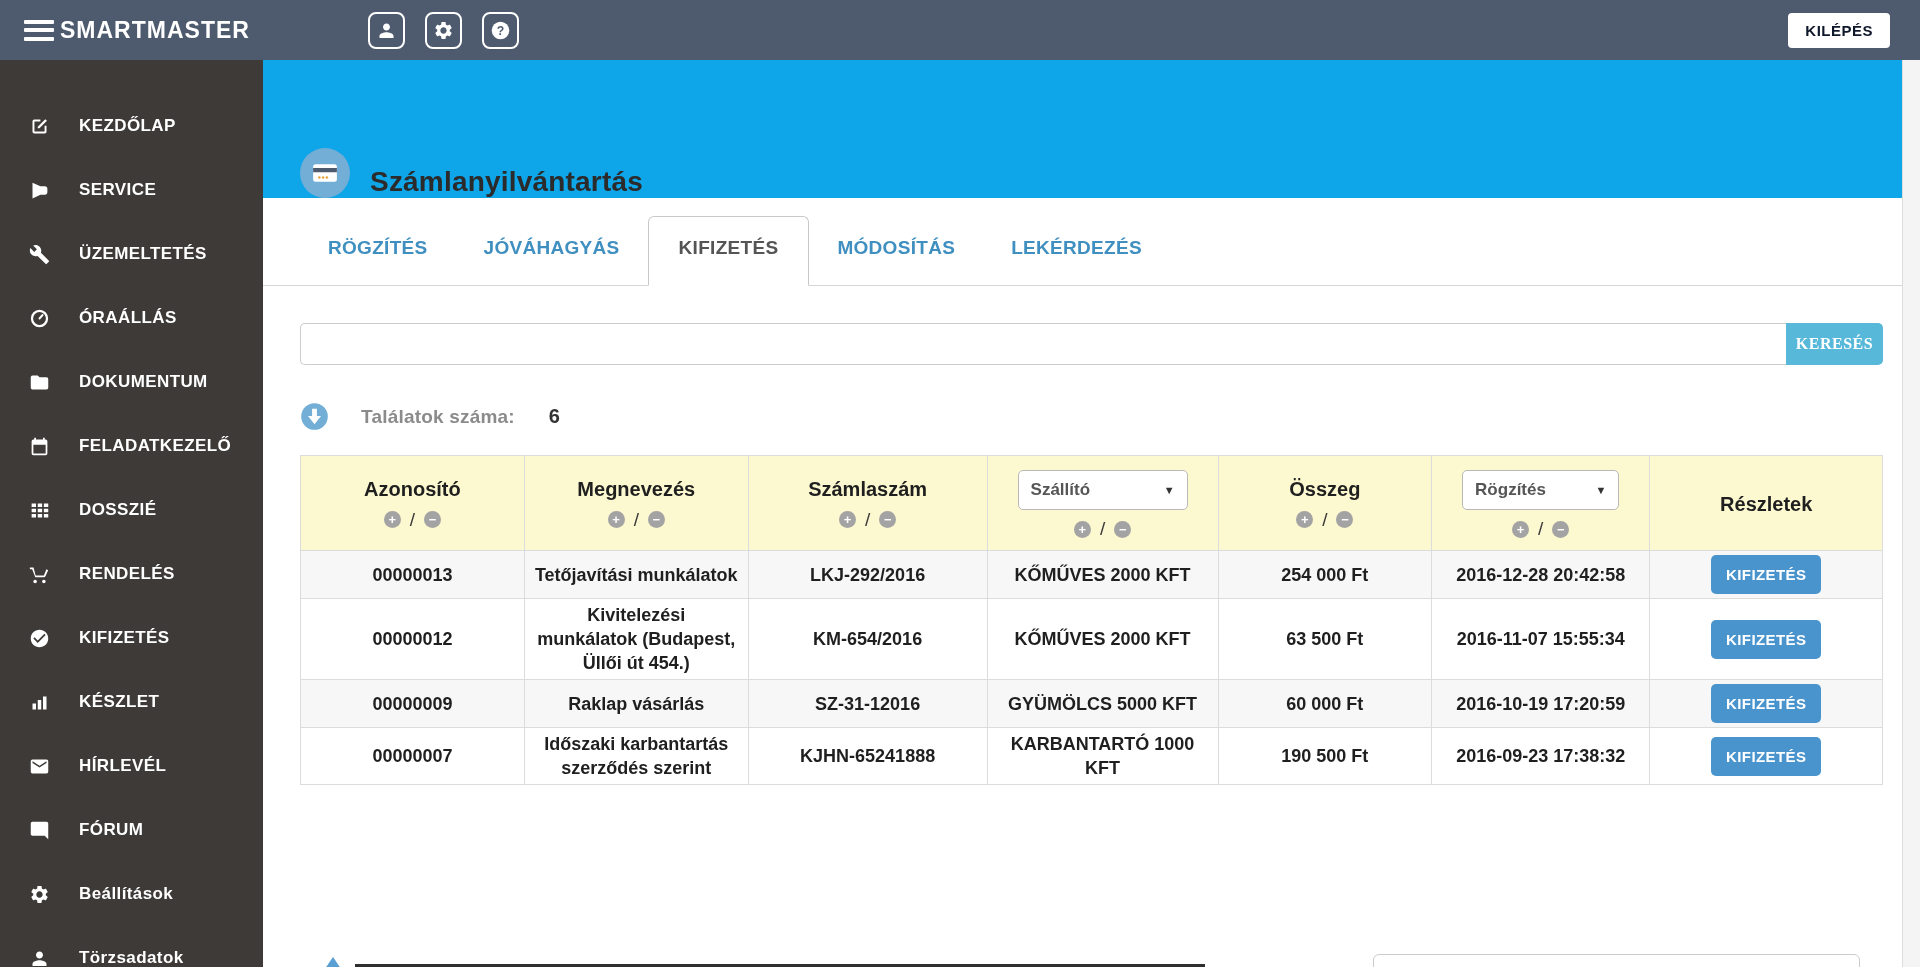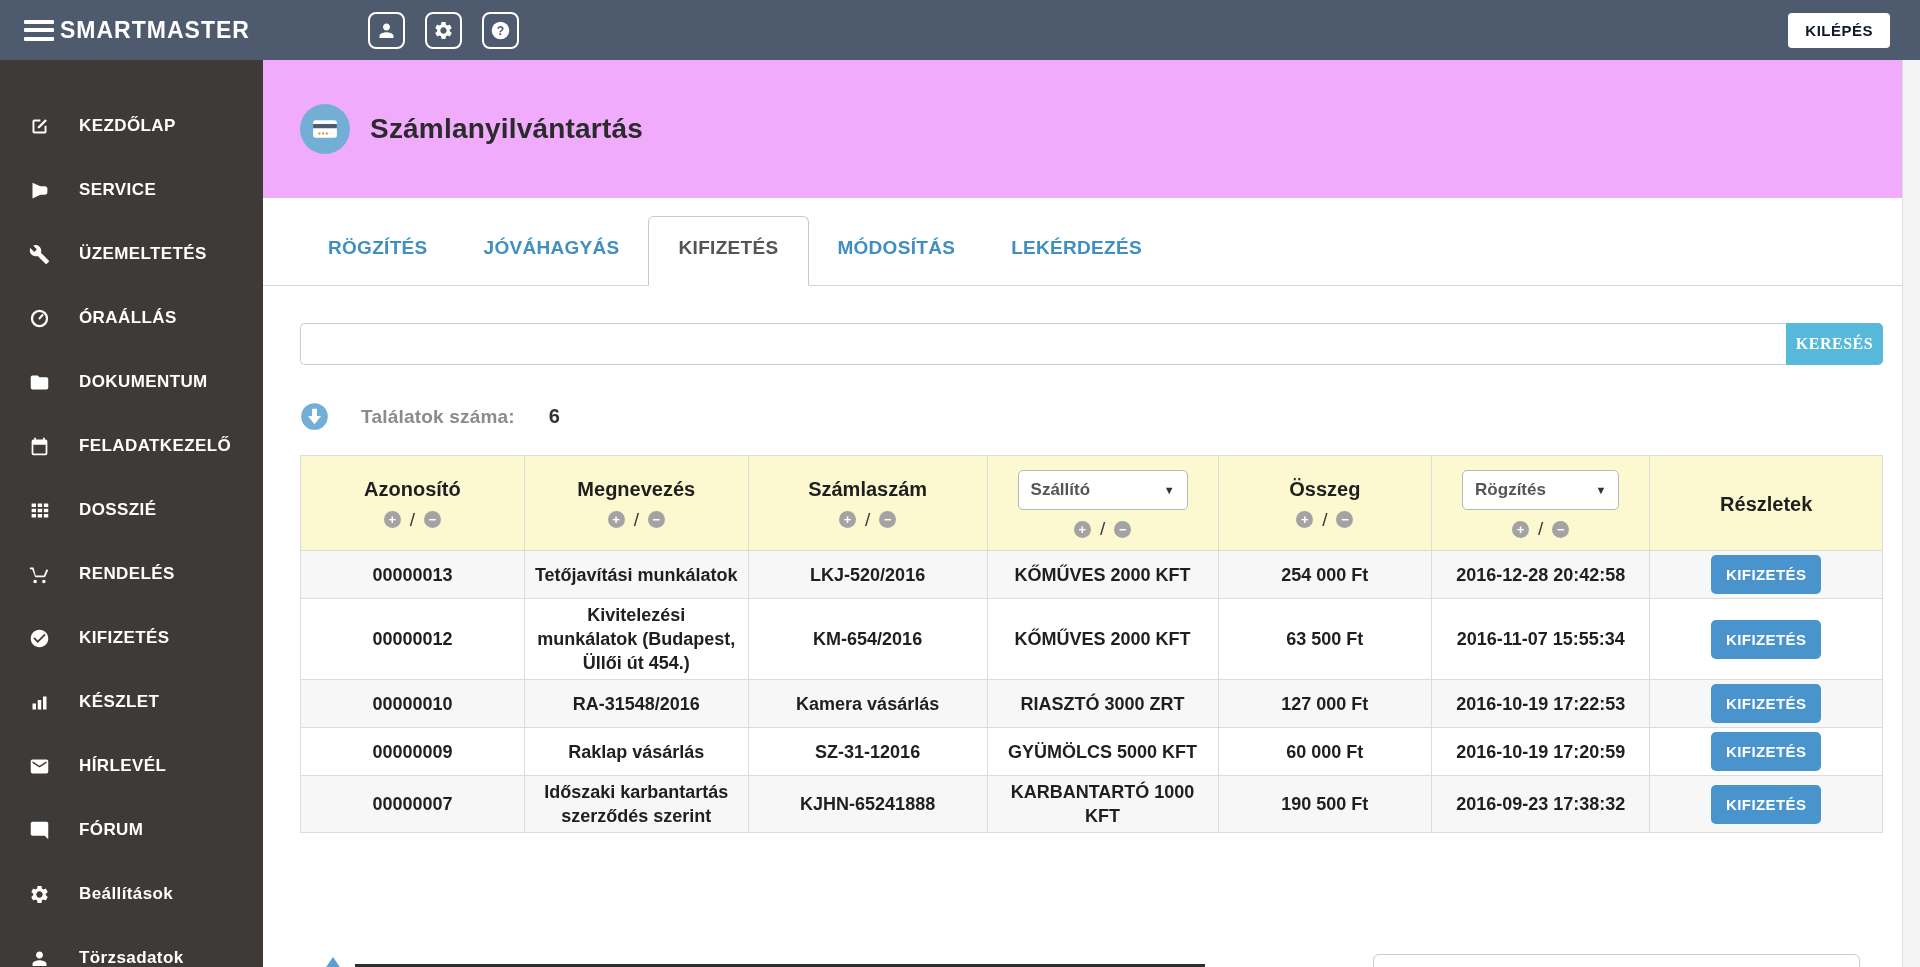--- a/index.html
+++ b/index.html
@@ -28,21 +28,21 @@
                cursor:pointer; color:#fff; }
   .side-item .s-icon { width:24px; display:flex; justify-content:center; }
   .side-item svg { width:21px; height:21px; fill:#fff; }
   .s-label { font-size:17px; font-weight:700; letter-spacing:.4px; white-space:nowrap; }
 
   
   .main { position:absolute; top:60px; left:263px; right:18px; bottom:0; background:#fff; overflow:hidden; }
   .gutter { position:absolute; top:60px; right:0; width:18px; bottom:0; background:#f4f4f4;
             border-left:1px solid #ddd; z-index:10; }
 
-  .title-band { height:138px; background:#f0abfc; display:flex; align-items:center; padding-left:37px; }
+  .title-band { height:138px; background:#0ea5e9; display:flex; align-items:flex-end; padding-left:37px; }
   .page-icon { width:50px; height:50px; border-radius:50%; background:#72aed6; display:flex;
                align-items:center; justify-content:center; flex:0 0 auto; }
   .page-title { margin-left:20px; font-size:28px; font-weight:700; color:#2b2b2b; letter-spacing:.2px; }
 
   .tabs-row { height:88px; border-bottom:1px solid #d6d6d6; display:flex; align-items:flex-end;
               padding-left:37px; background:#fff; }
   .tab { background:none; border:none; font-family:inherit; font-size:19px; font-weight:700;
          color:#3f8fc0; padding:0 28px 26px; cursor:pointer; letter-spacing:.3px; }
   .tab.active { color:#555; background:#fff; border:1px solid #c9c9c9; border-bottom:1px solid #fff;
                 border-radius:6px 6px 0 0; margin-bottom:-1px; padding:20px 30px 26px; }
@@ -345,46 +345,35 @@
             </th>
             <th>
               <div class="h-label">Részletek</div>
             </th>
           </tr>
         </thead>
       <tbody>
           <tr>
             <td>00000013</td>
             <td>Tetőjavítási munkálatok</td>
-            <td>LKJ-520/2016</td>
+            <td>LKJ-292/2016</td>
             <td>KŐMŰVES 2000 KFT</td>
             <td>254 000 Ft</td>
             <td>2016-12-28 20:42:58</td>
             <td>
            <button class="row-btn">KIFIZETÉS</button>
          </td>
           </tr>
           <tr>
             <td>00000012</td>
             <td>Kivitelezési munkálatok (Budapest, Üllői út 454.)</td>
             <td>KM-654/2016</td>
             <td>KŐMŰVES 2000 KFT</td>
             <td>63 500 Ft</td>
             <td>2016-11-07 15:55:34</td>
-            <td>
-           <button class="row-btn">KIFIZETÉS</button>
-         </td>
-          </tr>
-          <tr>
-            <td>00000010</td>
-            <td>RA-31548/2016</td>
-            <td>Kamera vásárlás</td>
-            <td>RIASZTÓ 3000 ZRT</td>
-            <td>127 000 Ft</td>
-            <td>2016-10-19 17:22:53</td>
             <td>
            <button class="row-btn">KIFIZETÉS</button>
          </td>
           </tr>
           <tr>
             <td>00000009</td>
             <td>Raklap vásárlás</td>
             <td>SZ-31-12016</td>
             <td>GYÜMÖLCS 5000 KFT</td>
             <td>60 000 Ft</td>

